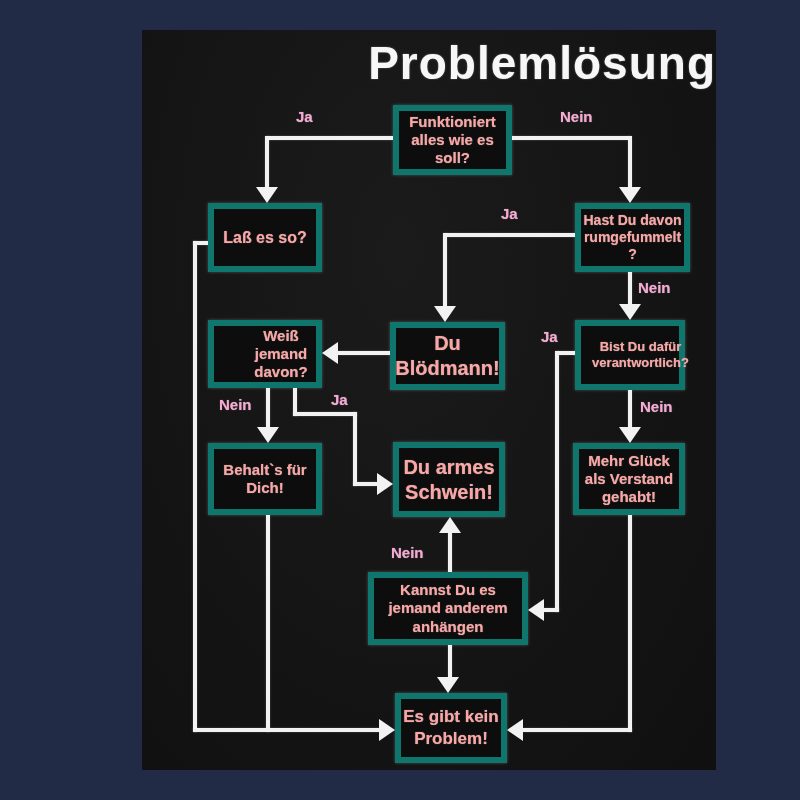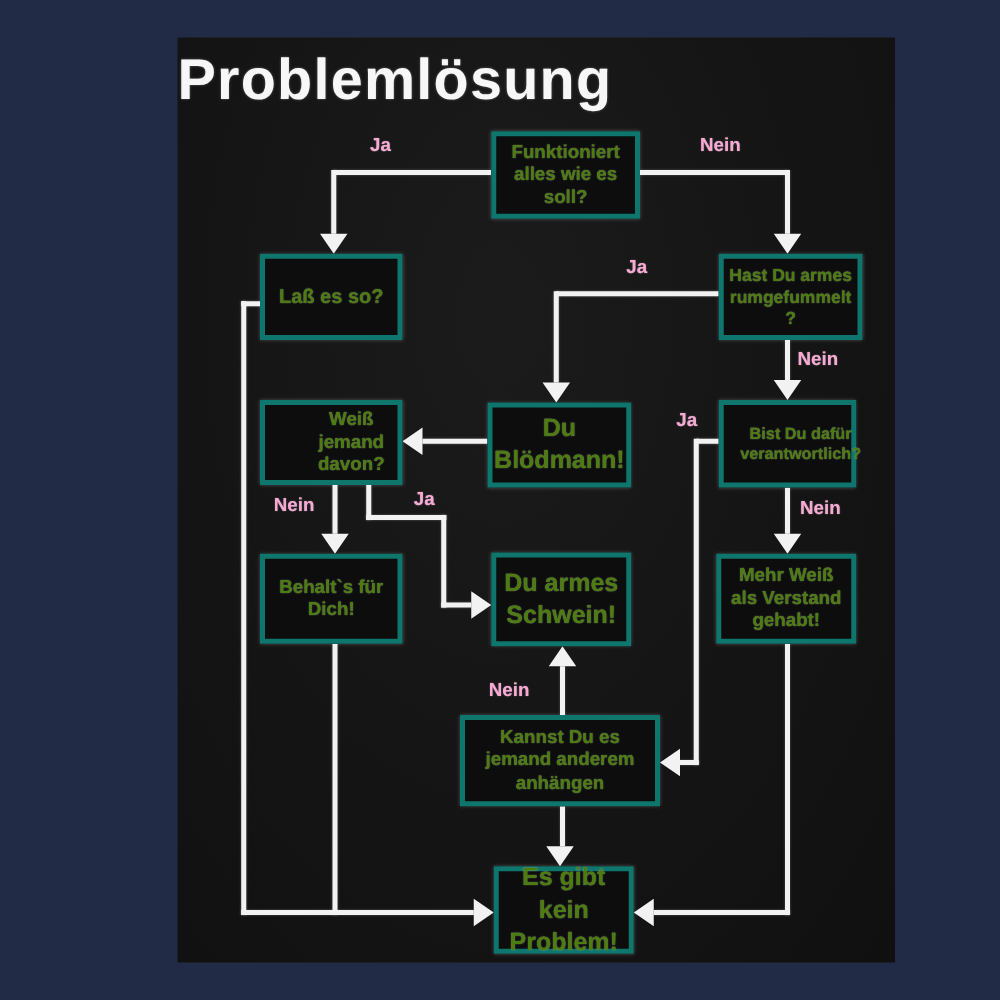--- a/index.html
+++ b/index.html
@@ -9,36 +9,36 @@
     font-family:"Liberation Sans","DejaVu Sans",sans-serif;
     position:relative;
   }
   .stage{position:absolute;left:0;top:0;width:800px;height:800px;}
   .print-area{
     position:absolute;left:142px;top:30px;width:574px;height:740px;
     background:radial-gradient(ellipse at 45% 30%, #1b1b1b 0%, #141414 60%, #101010 100%);
   }
   .title{
     position:absolute;left:142px;top:36px;width:574px;
-    text-align:left;color:#f7f7f7;font-size:46px;font-weight:bold;
+    text-align:right;color:#f7f7f7;font-size:46px;font-weight:bold;
     letter-spacing:1px;text-shadow:0 0 2px rgba(255,255,255,.35);
   }
   .node{
     position:absolute;box-sizing:border-box;
-    border:4px solid #0f766e;background:#0d0d0d;
+    border:6px solid #0f766e;background:#0d0d0d;
     display:flex;align-items:center;justify-content:center;
-    color:#4d7c0f;font-weight:bold;text-align:center;
+    color:#fca5a5;font-weight:bold;text-align:center;
     box-shadow:0 0 3px rgba(255,255,255,.25);
   }
   .node-text{white-space:pre-line;line-height:1.22;text-shadow:0 0 1px rgba(255,255,255,.5);}
   .fs15 .node-text{font-size:15px;}
   .fs14 .node-text{font-size:14px;}
   .fs13 .node-text{font-size:13px;margin-left:21px;}
   .fs20 .node-text{font-size:20px;line-height:1.25;}
-  .fs17 .node-text{font-size:20px;line-height:1.3;}
+  .fs17 .node-text{font-size:17px;line-height:1.3;}
   .edge-label{
     position:absolute;color:#f9a8d4;font-size:15px;font-weight:bold;
     text-shadow:0 0 1px rgba(255,255,255,.5);
   }
   .line{position:absolute;background:#f2f2f2;box-shadow:0 0 2px rgba(255,255,255,.3);}
   .arr{position:absolute;width:0;height:0;}
   .arr-down{border-left:11px solid transparent;border-right:11px solid transparent;border-top:16px solid #f2f2f2;}
   .arr-up{border-left:11px solid transparent;border-right:11px solid transparent;border-bottom:16px solid #f2f2f2;}
   .arr-left{border-top:11px solid transparent;border-bottom:11px solid transparent;border-right:16px solid #f2f2f2;}
   .arr-right{border-top:11px solid transparent;border-bottom:11px solid transparent;border-left:16px solid #f2f2f2;}
@@ -110,21 +110,21 @@
     <div class="node-text">Funktioniert
 alles wie es
 soll?</div>
   </div>
 
   <div class="node fs15" style="left:208px;top:203px;width:114px;height:69px;">
     <div class="node-text" style="font-size:16px;">Laß es so?</div>
   </div>
 
   <div class="node fs14" style="left:575px;top:203px;width:115px;height:69px;">
-    <div class="node-text">Hast Du armes
+    <div class="node-text">Hast Du davon
 rumgefummelt
 ?</div>
   </div>
 
   <div class="node fs15" style="left:208px;top:320px;width:114px;height:68px;padding-left:32px;">
     <div class="node-text">Weiß jemand
 davon?</div>
   </div>
 
   <div class="node fs20" style="left:390px;top:322px;width:115px;height:68px;">
@@ -141,21 +141,21 @@
     <div class="node-text">Behalt`s für
 Dich!</div>
   </div>
 
   <div class="node fs20" style="left:393px;top:442px;width:112px;height:75px;">
     <div class="node-text">Du armes
 Schwein!</div>
   </div>
 
   <div class="node fs15" style="left:573px;top:443px;width:112px;height:72px;">
-    <div class="node-text">Mehr Weiß
+    <div class="node-text">Mehr Glück
 als Verstand
 gehabt!</div>
   </div>
 
   <div class="node fs15" style="left:368px;top:572px;width:160px;height:73px;">
     <div class="node-text">Kannst Du es
 jemand anderem
 anhängen</div>
   </div>
 

